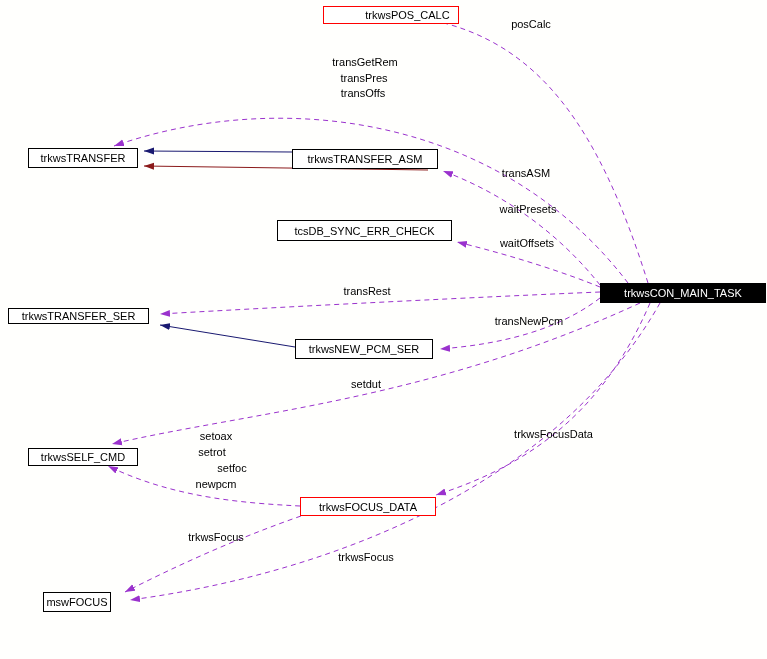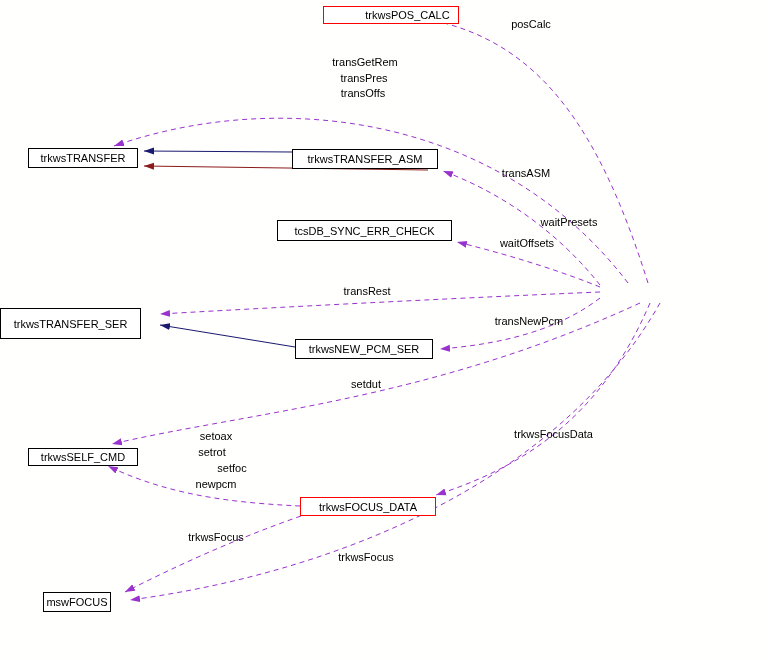--- a/index.html
+++ b/index.html
@@ -52,37 +52,38 @@
   </svg>
 
   <div class="node red" style="left:323px;top:6px;width:136px;height:18px;padding-left:33px;">trkwsPOS_CALC</div>
 
   <div class="node" style="left:28px;top:148px;width:110px;height:20px;">trkwsTRANSFER</div>
 
   <div class="node" style="left:292px;top:149px;width:146px;height:20px;">trkwsTRANSFER_ASM</div>
 
   <div class="node" style="left:277px;top:220px;width:175px;height:21px;">tcsDB_SYNC_ERR_CHECK</div>
 
+  <div class="node main" style="left:600px;top:283px;width:166px;height:20px;">trkwsCON_MAIN_TASK</div>
 
-  <div class="node" style="left:0;top:308px;width:141px;height:31px;">trkwsTRANSFER_SER</div>
+  <div class="node" style="left:8px;top:308px;width:141px;height:16px;">trkwsTRANSFER_SER</div>
 
   <div class="node" style="left:295px;top:339px;width:138px;height:20px;">trkwsNEW_PCM_SER</div>
 
   <div class="node" style="left:28px;top:448px;width:110px;height:18px;">trkwsSELF_CMD</div>
 
   <div class="node red" style="left:300px;top:497px;width:136px;height:19px;">trkwsFOCUS_DATA</div>
 
   <div class="node" style="left:43px;top:592px;width:68px;height:20px;">mswFOCUS</div>
 
   <div class="elabel" style="left:531px;top:24px;">posCalc</div>
   <div class="elabel" style="left:365px;top:62px;">transGetRem</div>
   <div class="elabel" style="left:364px;top:78px;">transPres</div>
   <div class="elabel" style="left:363px;top:93px;">transOffs</div>
   <div class="elabel" style="left:526px;top:173px;">transASM</div>
-  <div class="elabel" style="left:528px;top:222px;margin-left:41px;">waitPresets</div>
+  <div class="elabel" style="left:528px;top:209px;">waitPresets</div>
   <div class="elabel" style="left:527px;top:243px;">waitOffsets</div>
   <div class="elabel" style="left:367px;top:291px;">transRest</div>
   <div class="elabel" style="left:529px;top:321px;">transNewPcm</div>
   <div class="elabel" style="left:366px;top:384px;">setdut</div>
   <div class="elabel" style="left:216px;top:436px;">setoax</div>
   <div class="elabel" style="left:212px;top:452px;">setrot</div>
   <div class="elabel" style="left:212px;top:468px;margin-left:20px;">setfoc</div>
   <div class="elabel" style="left:216px;top:484px;">newpcm</div>
   <div class="elabel" style="left:531px;top:434px;padding-left:45px;">trkwsFocusData</div>
   <div class="elabel" style="left:216px;top:537px;">trkwsFocus</div>

